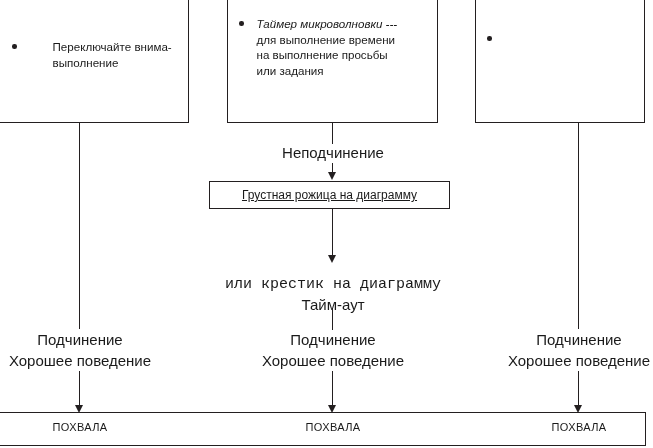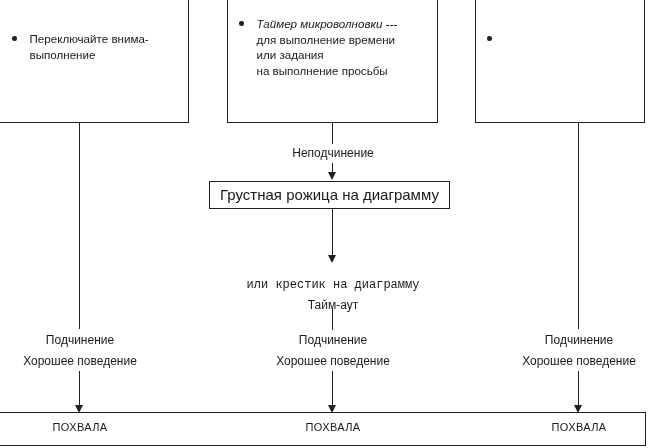--- a/index.html
+++ b/index.html
@@ -41,21 +41,21 @@
   .arrowhead {
     position: absolute;
     width: 0;
     height: 0;
     border-left: 4.5px solid transparent;
     border-right: 4.5px solid transparent;
     border-top: 8px solid #231f20;
   }
   .lbl {
     position: absolute;
-    font-size: 12px;
+    font-size: 15px;
     line-height: 14px;
     white-space: nowrap;
     color: #1a1a1a;
   }
   .lbl.ctr { transform: translateX(-50%); text-align: center; }
 
   
   .bullet-wrap {
     position: absolute;
     display: flex;
@@ -76,55 +76,56 @@
     color: #1a1a1a;
   }
   .bullet-text .ital { font-style: italic; }
   .bullet-text div { white-space: nowrap; }
 
   
   .boxlabel {
     position: absolute;
     left: 0; right: 4px;
     text-align: center;
-    font-size: 15px;
+    font-size: 12px;
     line-height: 14px;
     color: #1a1a1a;
+    text-decoration: underline;
   }
   .band-label {
     position: absolute;
     font-size: 11px;
     letter-spacing: 0.4px;
     transform: translateX(-50%);
     white-space: nowrap;
     color: #1a1a1a;
   }
 </style>
 </head>
 <body>
 
 <div id="canvas">
 
   <div class="box" style="left:-10px; top:-10px; width:199px; height:133px; border-left:none; border-top:none;"></div>
-  <div class="bullet-wrap" style="left:12px; top:31px; width:170px;">
+  <div class="bullet-wrap" style="left:12px; top:39px; width:170px;gap:23px;">
     <span class="bullet-dot"></span>
     <span class="bullet-text">
       <div>Переключайте внима-</div>
       <div>выполнение</div>
     </span>
   </div>
 
   <div class="box" style="left:227px; top:-10px; width:211px; height:133px; border-top:none;"></div>
   <div class="bullet-wrap" style="left:239px; top:16px; width:195px;">
     <span class="bullet-dot"></span>
     <span class="bullet-text">
       <div class="ital">Таймер микроволновки ---</div>
       <div>для выполнение времени</div>
+      <div>на выполнение просьбы</div>
       <div>или задания</div>
-      <div>на выполнение просьбы</div>
     </span>
   </div>
 
   <div class="box" style="left:475px; top:-10px; width:170px; height:133px; border-top:none;"></div>
   <div class="bullet-wrap" style="left:487px; top:31px; width:166px; overflow:hidden;">
     <span class="bullet-dot"></span>
   </div>
 
   <div class="vline" style="left:79px; top:123px; height:206px;"></div>
   <div class="lbl ctr" style="left:80px; top:333px;">Подчинение</div>

